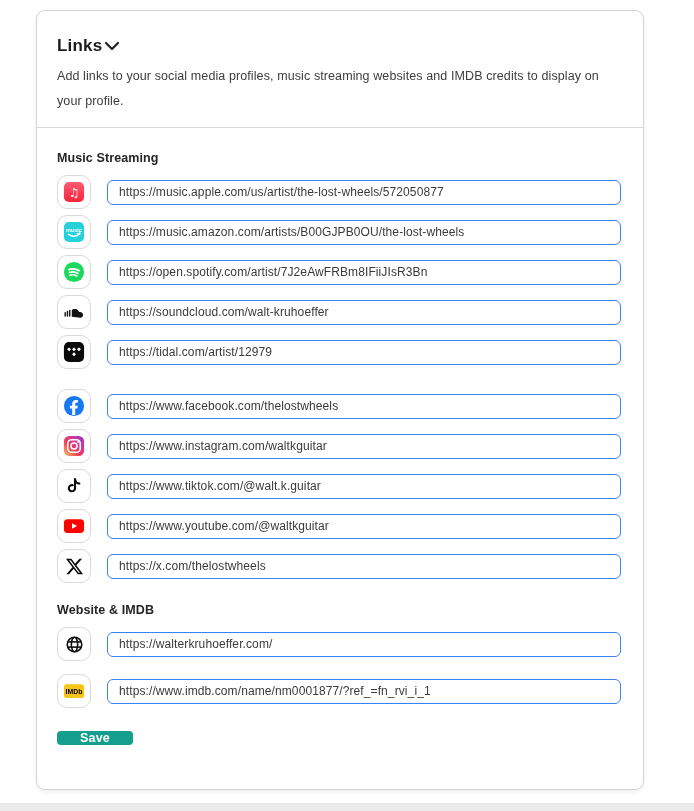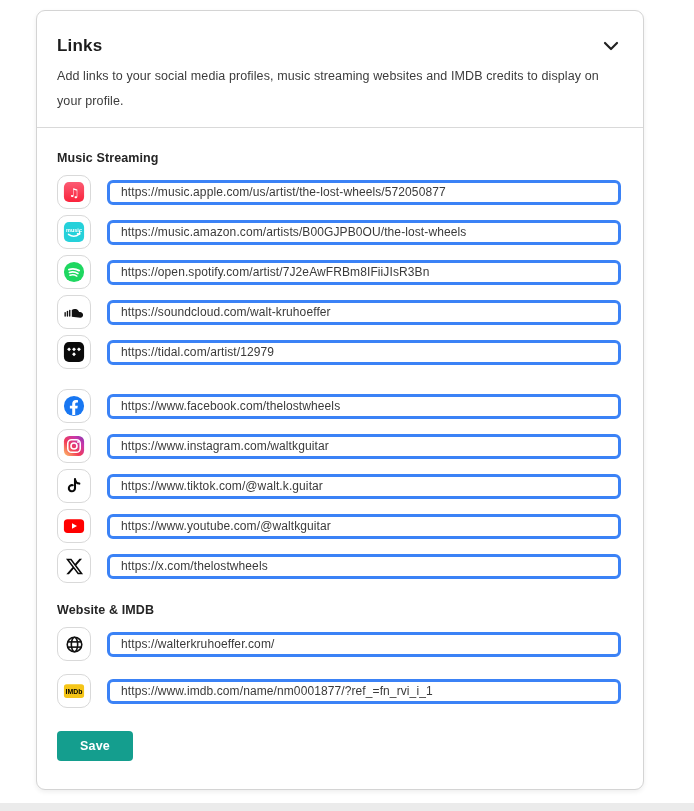--- a/index.html
+++ b/index.html
@@ -7,49 +7,49 @@
   .page { position:relative; width:694px; height:811px; background:#ffffff; }
   .bottom-strip { position:absolute; left:0; bottom:0; width:100%; height:8px; background:#ebebeb; }
 
   .card {
     position:absolute; left:36px; top:10px; width:608px; height:780px;
     background:#fff; border:1px solid #d4d4d4; border-radius:9px;
     box-shadow:0 2px 5px rgba(0,0,0,0.07);
   }
 
   .card-header { padding:25px 22px 13px 20px; }
-  .title-row { display:flex; justify-content:space-between; align-items:flex-start; }
+  .title-row { display:flex; align-items:flex-start; }
   .panel-title { font-size:17px; font-weight:700; color:#1c1c1c; letter-spacing:.2px; }
   .collapse-btn { background:none; border:none; cursor:pointer; padding:2px; margin-top:2px; }
   .panel-desc { margin-top:7px; font-size:12.5px; line-height:25px; color:#3c3c3c; max-width:552px; letter-spacing:.1px; }
 
   .divider { border-top:1px solid #d9d9d9; }
 
   .card-body { padding:23px 22px 0 20px; }
   .section-label { font-size:12.5px; font-weight:700; color:#252525; letter-spacing:.1px; margin-bottom:10px; }
   .section + .section { margin-top:20px; }
 
   .link-row { display:flex; align-items:center; margin-bottom:6px; }
   .link-row.gap-extra { margin-top:13px; }
   .icon-box {
     width:34px; height:34px; flex:0 0 34px; margin-right:16px;
     border:1px solid #d9d9d9; border-radius:10px; background:#fff;
     display:flex; align-items:center; justify-content:center;
   }
   .icon-box svg { display:block; }
   .url-input {
-    flex:1; height:25px; border:3px solid #3b82f6; border-radius:6px;
+    flex:1; height:25px; border:1px solid #3b82f6; border-radius:6px;
     padding:0 11px; font-size:12px; color:#3a3a3a; background:#fff;
     font-family:"Liberation Sans", sans-serif; outline:none; letter-spacing:.1px;
   }
 
   .save-btn {
     margin:17px 0 0 0; display:inline-block; border:none; cursor:pointer;
     background:#149e8e; color:#ffffff; font-weight:700; font-size:12.5px;
-    font-family:"Liberation Sans", sans-serif; padding:8px 23px; border-radius:4px; letter-spacing:.2px;text-align:right;
+    font-family:"Liberation Sans", sans-serif; padding:0 23px; border-radius:4px; letter-spacing:.2px;text-align:right;
   }
 </style>
 </head>
 <body>
 
 <div class="page">
   <div class="card">
 
     <div class="card-header">
       <div class="title-row">

